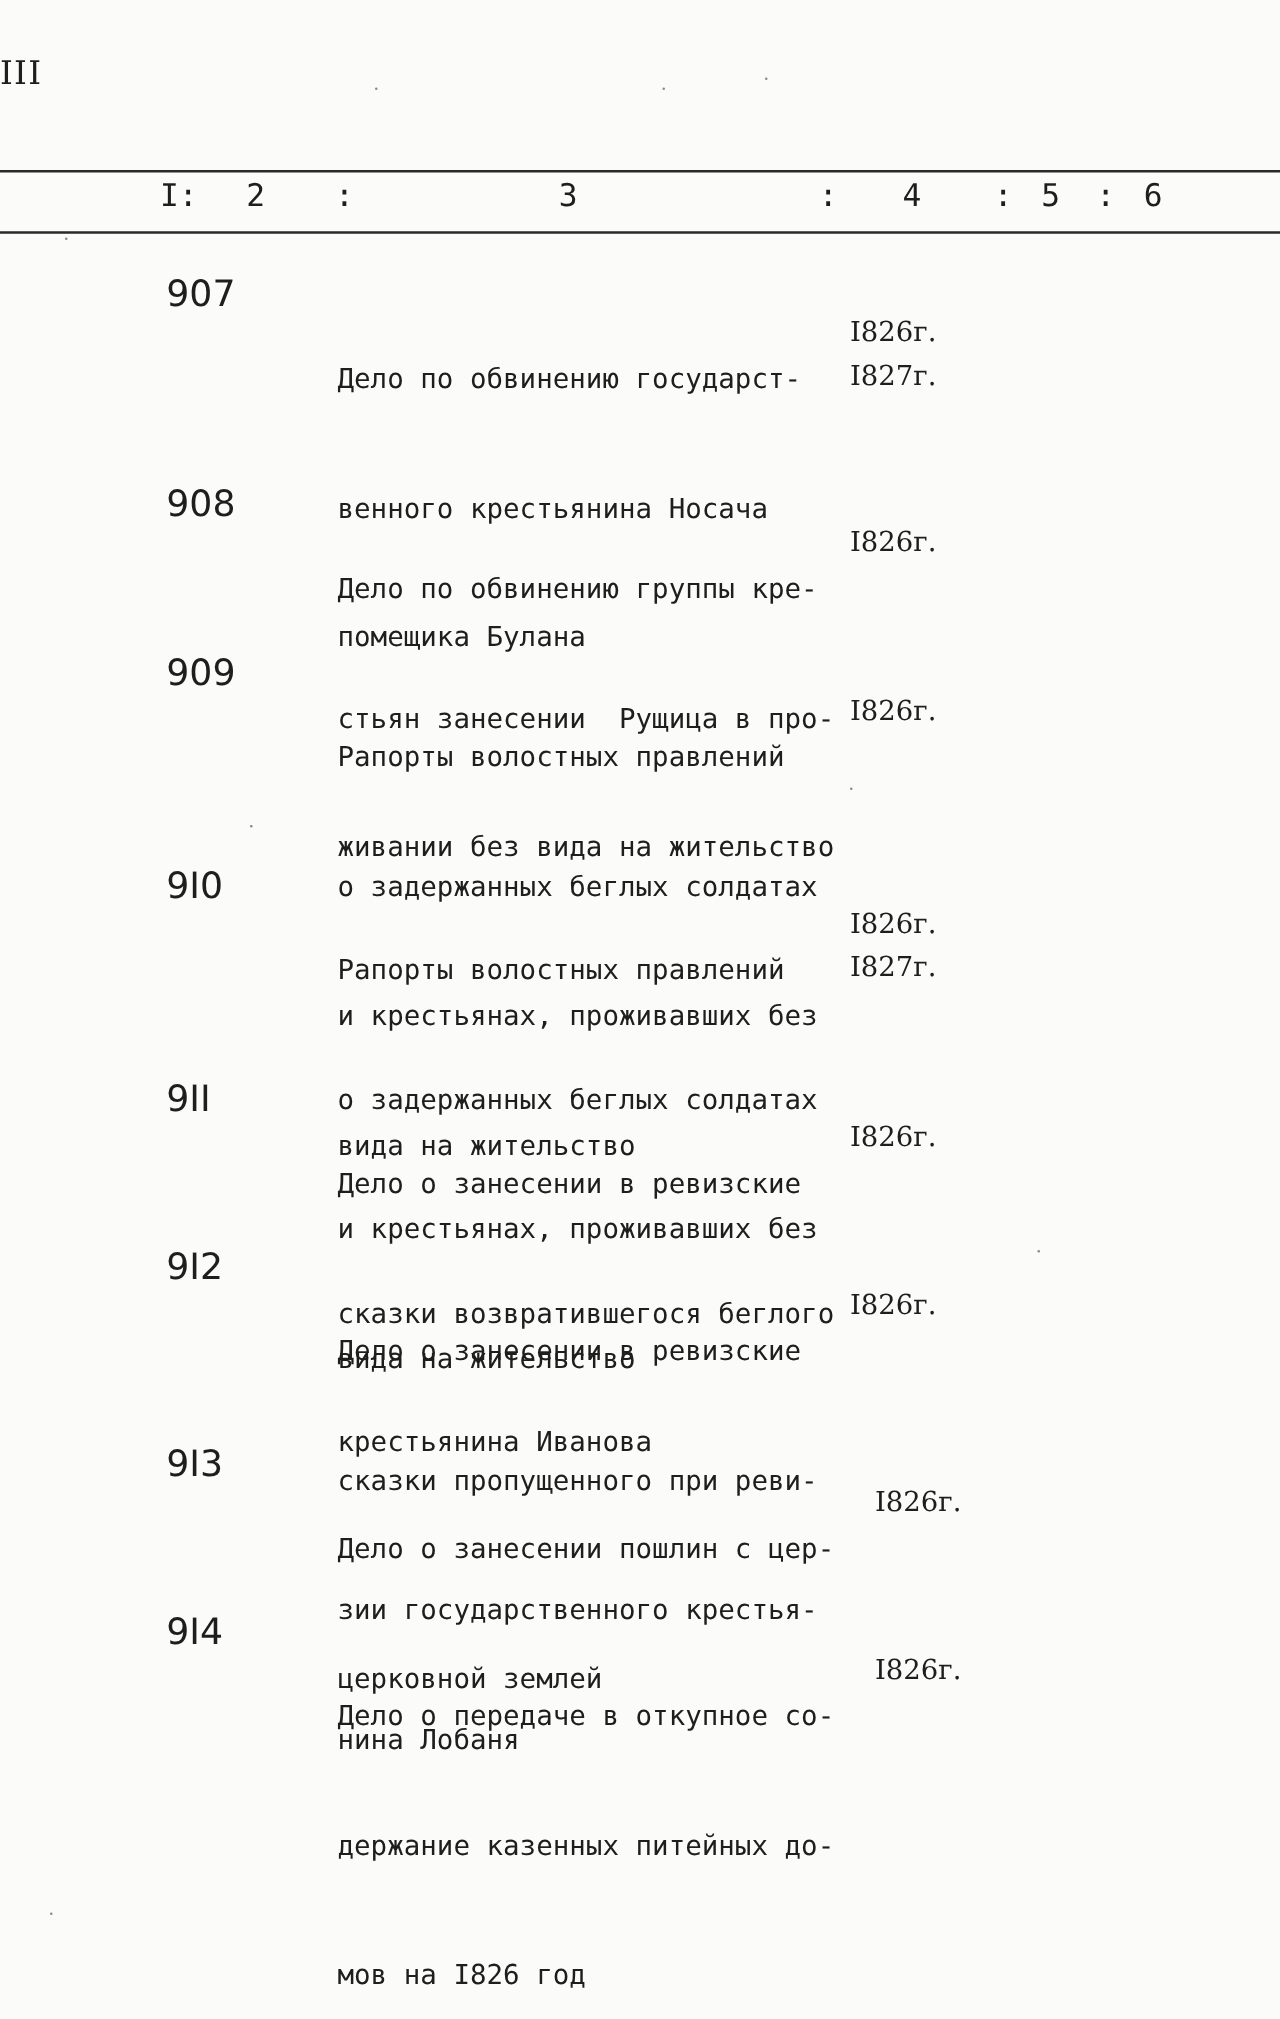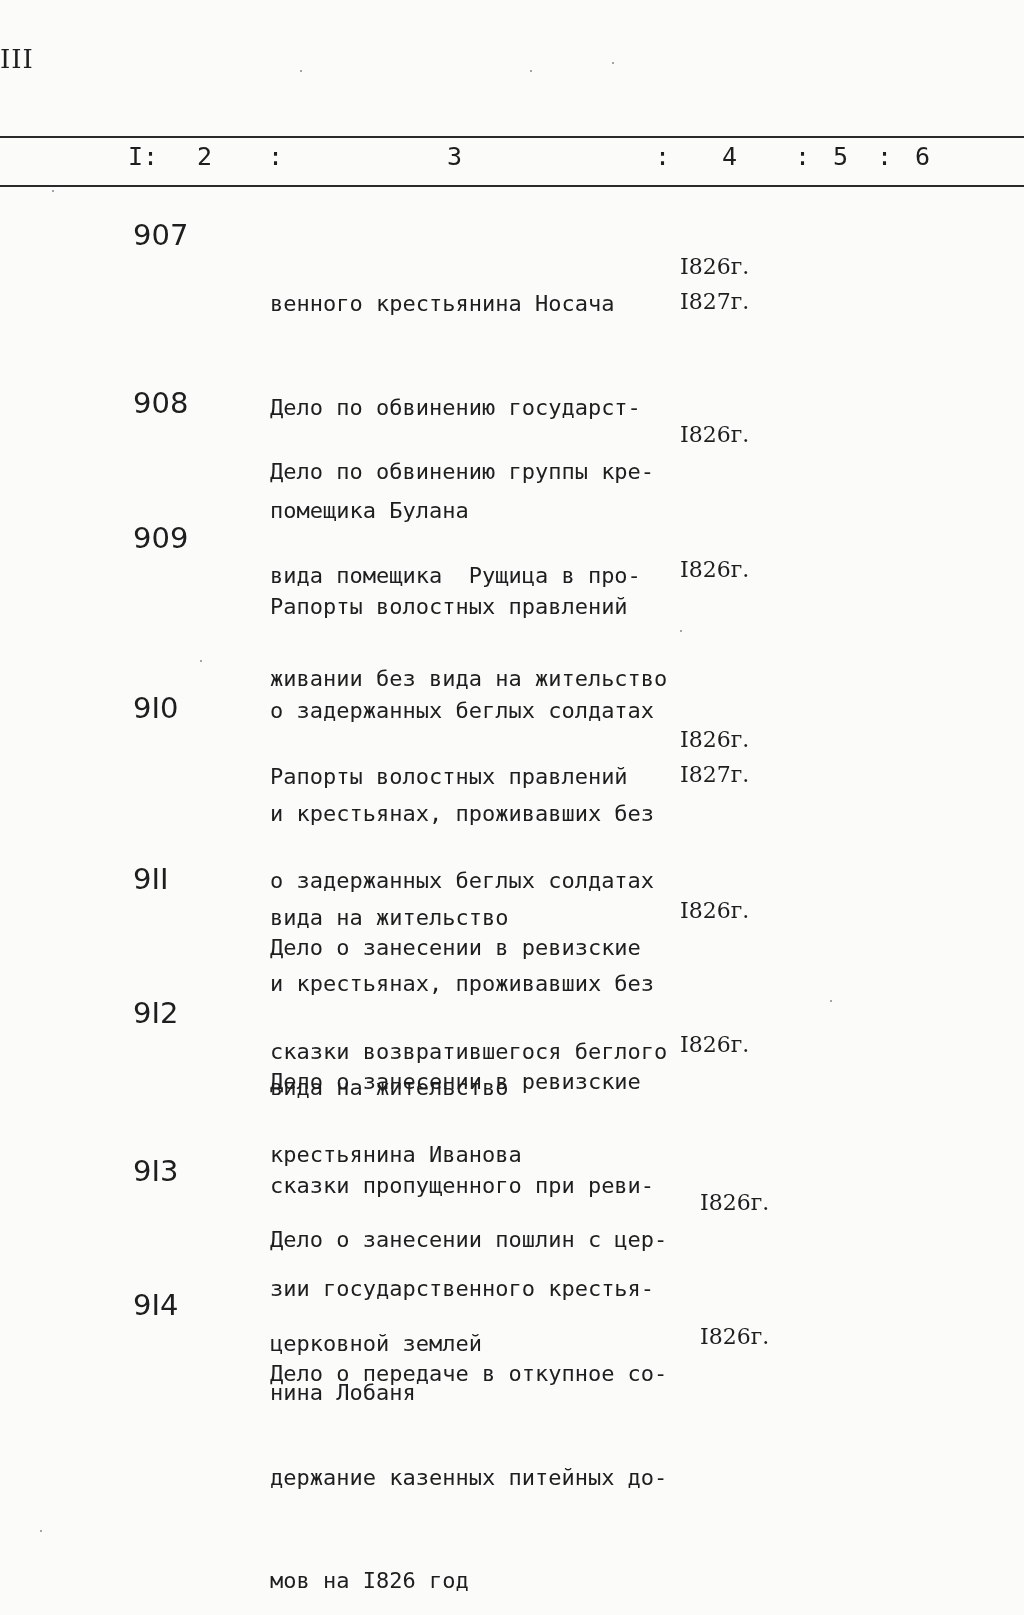--- a/index.html
+++ b/index.html
@@ -59,35 +59,35 @@
     <span style="left:795px">:</span>
     <span style="left:833px">5</span>
     <span style="left:877px">:</span>
     <span style="left:915px">6</span>
   </div>
   <div class="rule bottom"></div>
 
   <div class="entry" style="top:218px">
     <div class="num">907</div>
     <div class="desc">
+      <div>Дело по обвинению государст-</div>
       <div>венного крестьянина Носача</div>
-      <div>Дело по обвинению государст-</div>
       <div>помещика Булана</div>
     </div>
     <div class="dates">
       <div>I826г.</div>
       <div>I827г.</div>
     </div>
   </div>
 
   <div class="entry" style="top:386px">
     <div class="num">908</div>
     <div class="desc">
       <div>Дело по обвинению группы кре-</div>
-      <div>вида помещика  Рущица в про-</div>
+      <div>стьян занесении  Рущица в про-</div>
       <div>живании без вида на жительство</div>
     </div>
     <div class="dates">
       <div>I826г.</div>
     </div>
   </div>
 
   <div class="entry" style="top:521px">
     <div class="num">909</div>
     <div class="desc">

